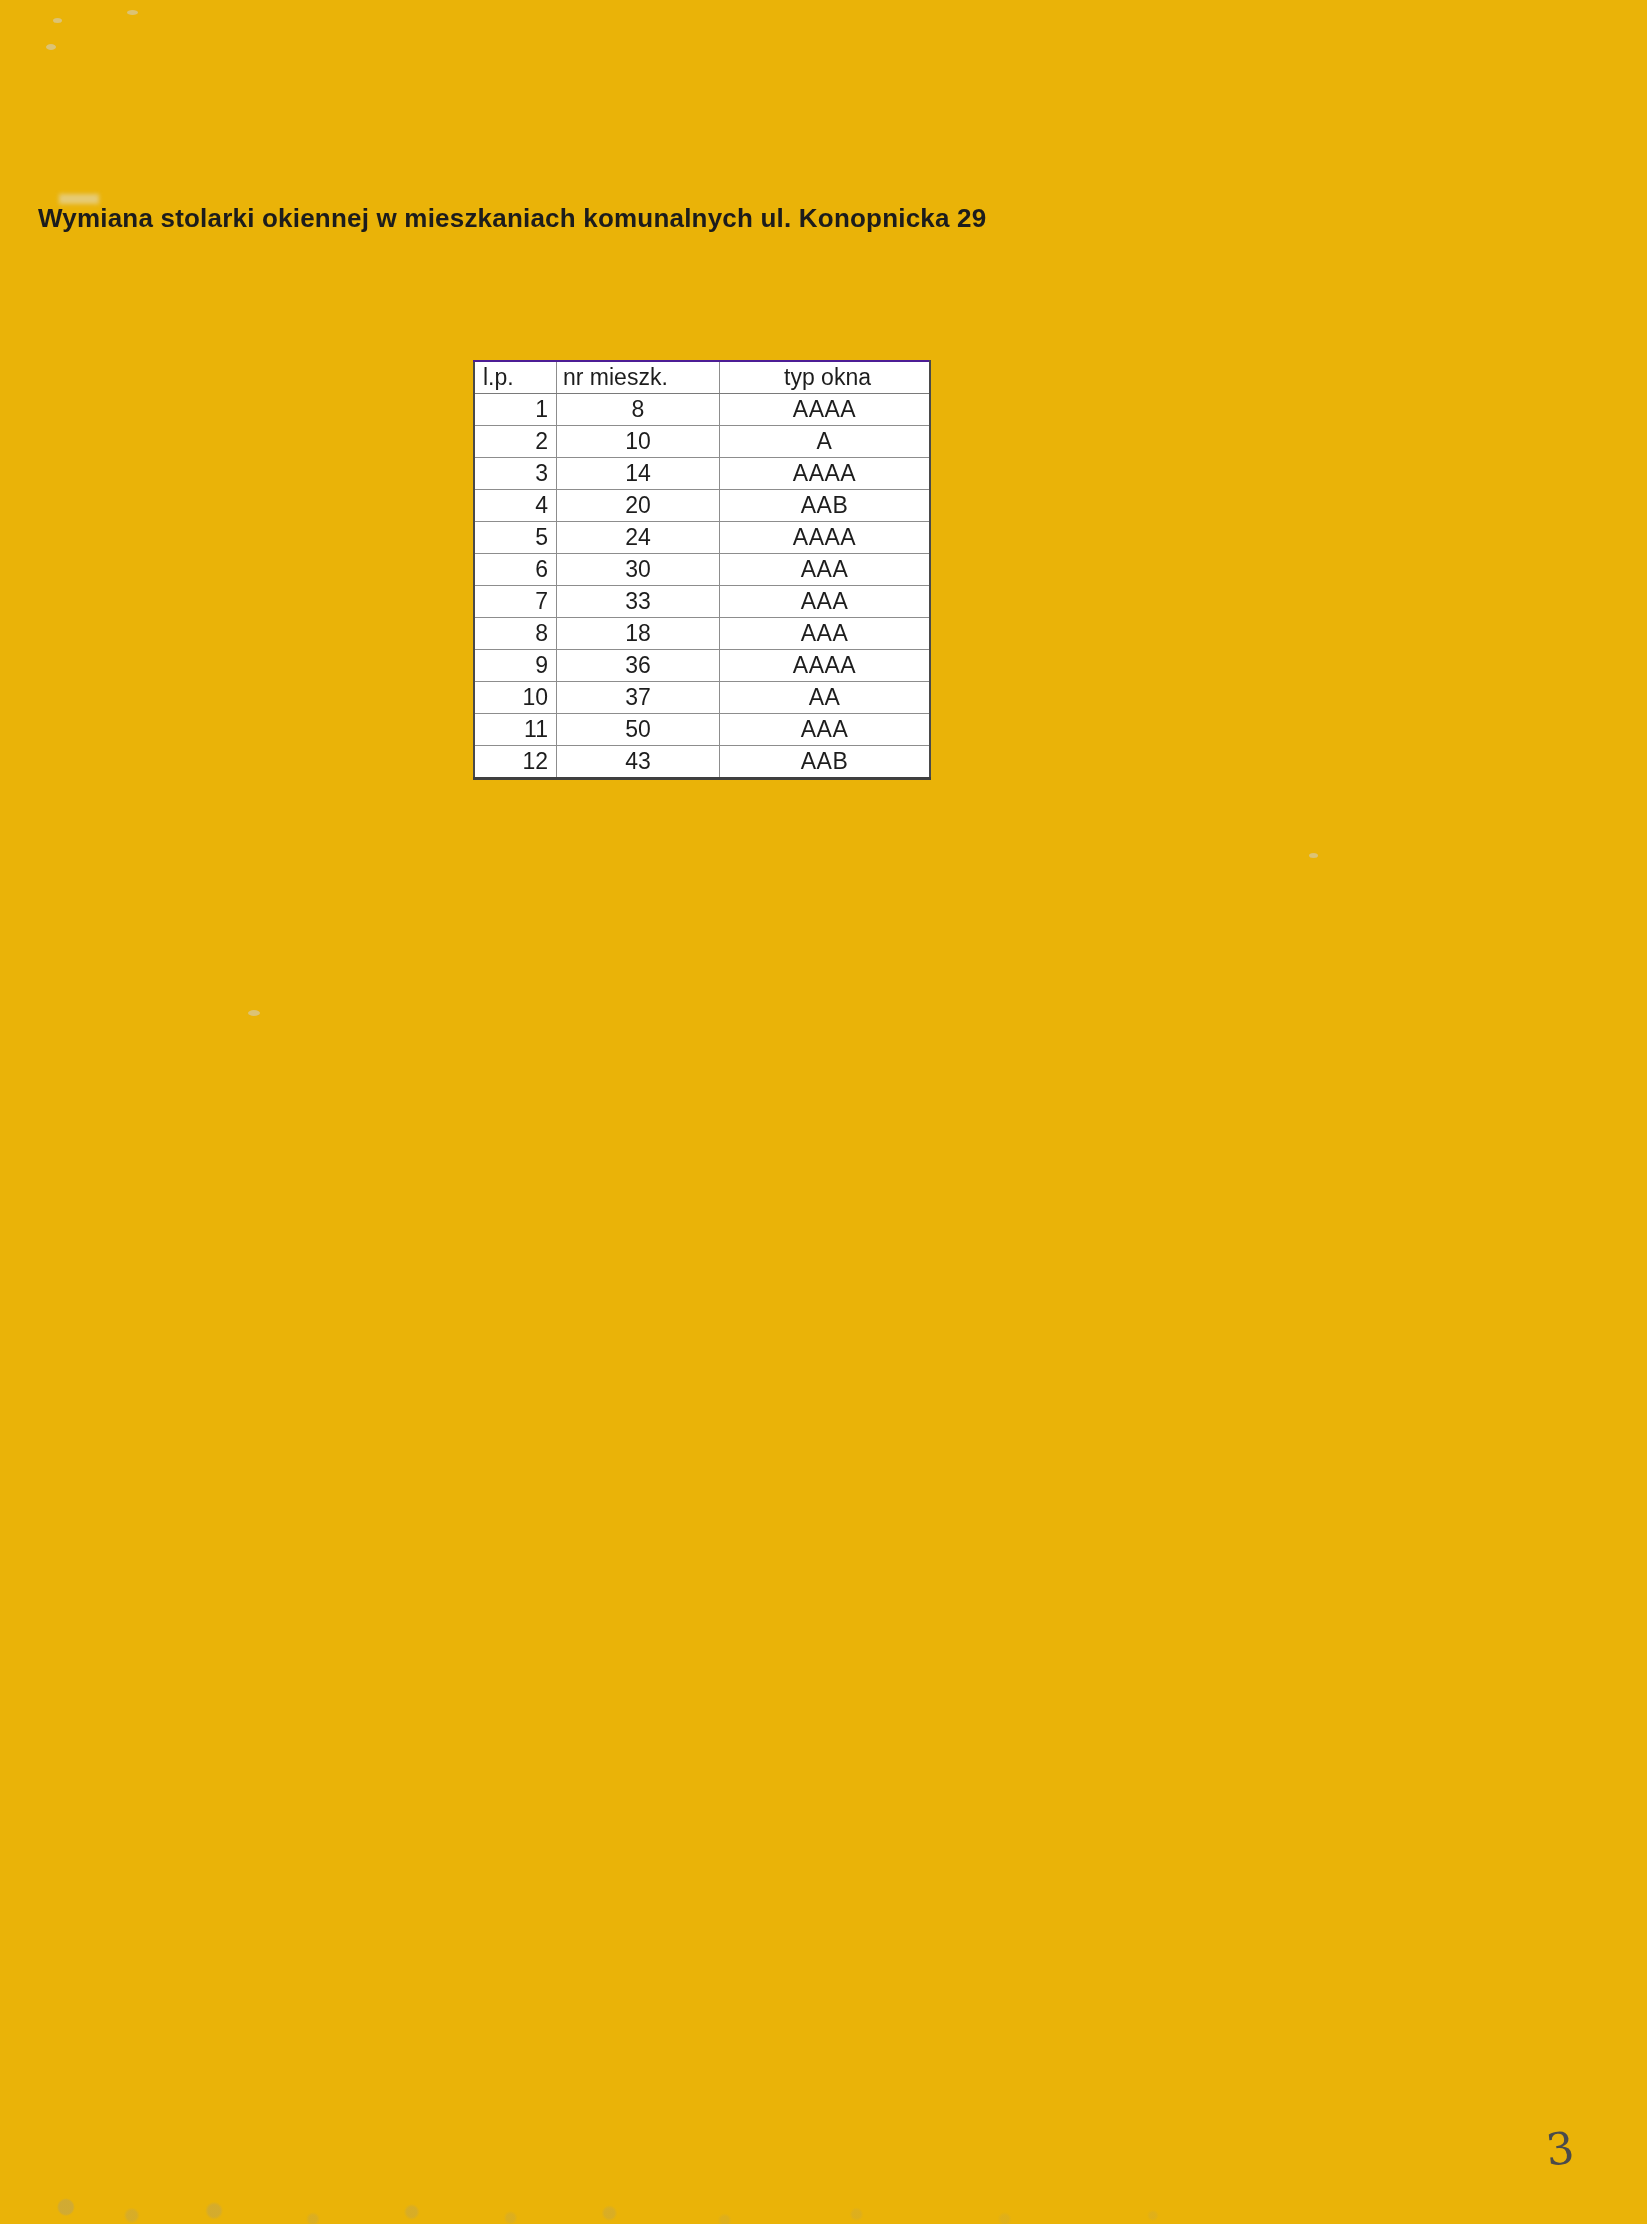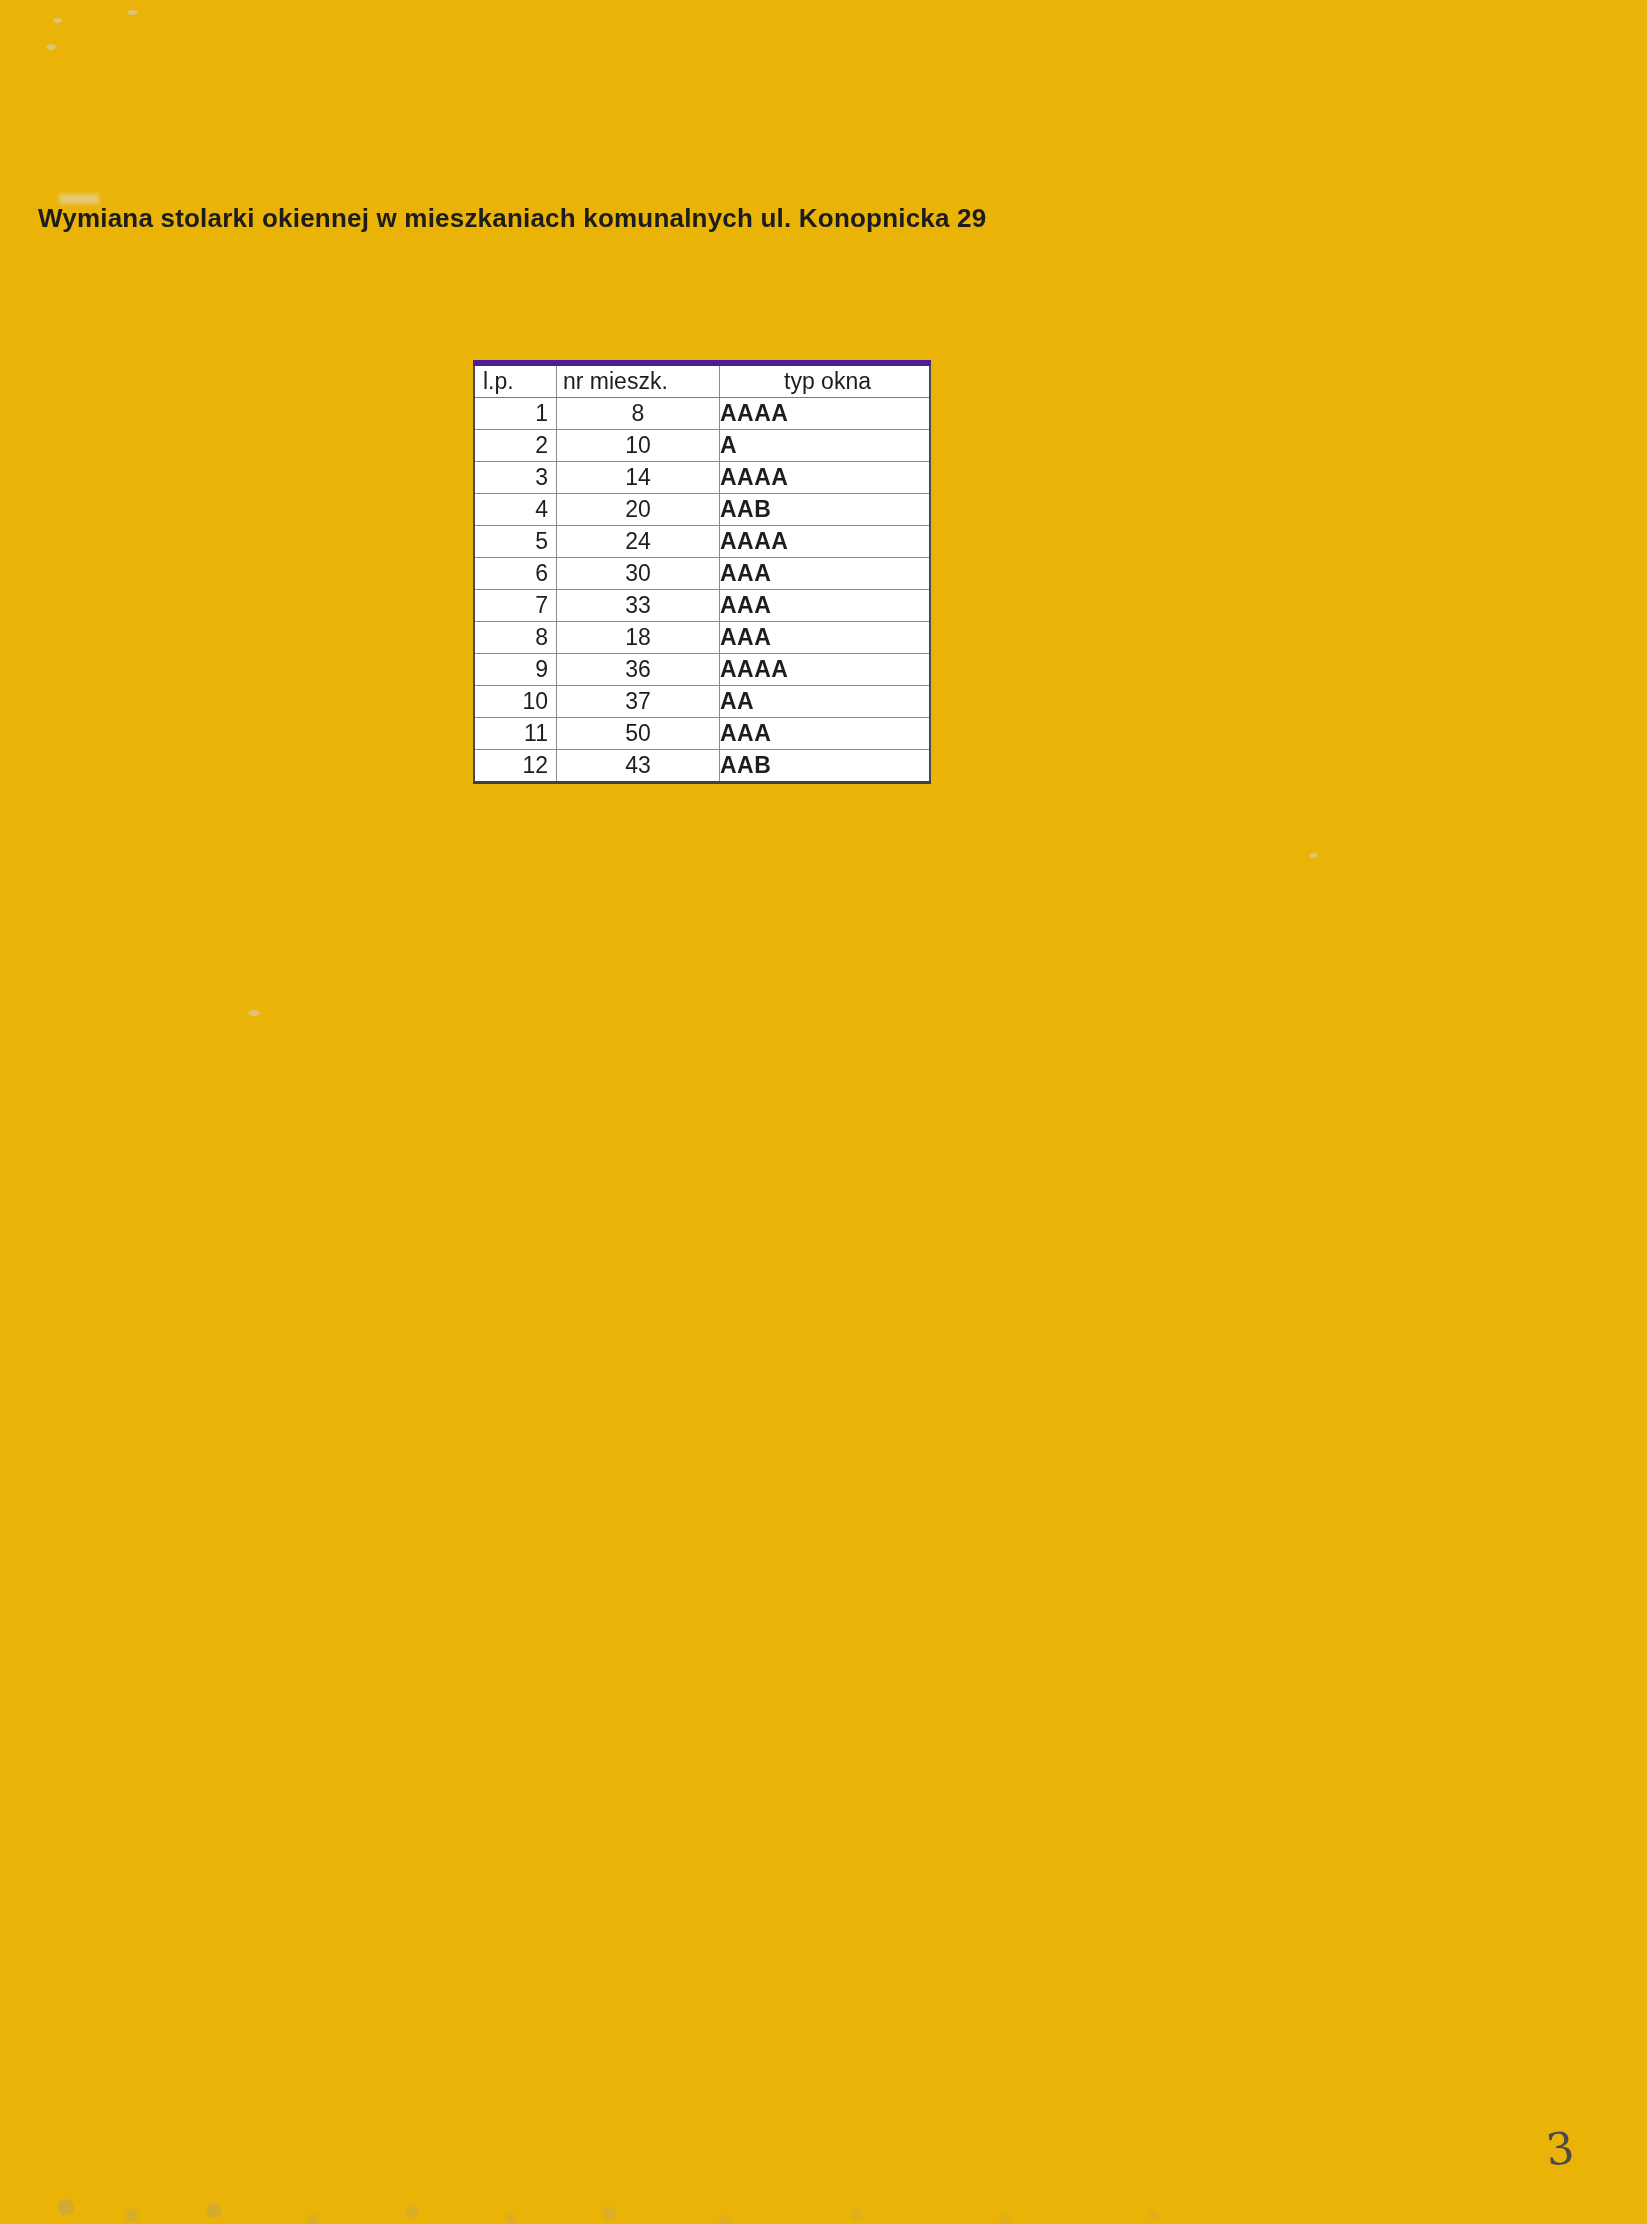--- a/index.html
+++ b/index.html
@@ -79,43 +79,42 @@
   }
   table.window-table th,
   table.window-table td {
     border: 1px solid #8d8d8d;
     padding: 0;
     height: 31px;
     line-height: 31px;
     font-weight: normal;
   }
   table.window-table thead th {
-    border-top: 6px solid #4c1d95;
+    border-top: 2px solid #4c1d95;
     border-bottom: 1px solid #7a7a7a;
     text-align: left;
     padding-left: 6px;
   }
   table.window-table thead th.c0 { width: 73px; text-align: left; padding-left: 8px; }
   table.window-table thead th.c1 { width: 156px; margin-top: 48px; }
   table.window-table thead th.c2 { width: 203px; text-align: center; }
 
   table.window-table tbody td.c0 {
     width: 73px;
     text-align: right;
     padding-right: 8px;
   }
   table.window-table tbody td.c1 {
     width: 156px;
     text-align: center;
   }
   table.window-table tbody td.c2 {
     width: 203px;
-    text-align: left;
+    text-align: center;
     letter-spacing: 0.5px;
-    font-weight: bold;
   }
   table.window-table tbody tr:last-child td {
     border-bottom: 3px solid #3f3f3f;
   }
   table.window-table tbody td.c0 { border-left: 2px solid #4a4a4a; }
   table.window-table tbody td.c2 { border-right: 2px solid #4a4a4a; }
   table.window-table thead th.c0 { border-left: 2px solid #4a4a4a; }
   table.window-table thead th.c2 { border-right: 2px solid #4a4a4a; }
 
   

